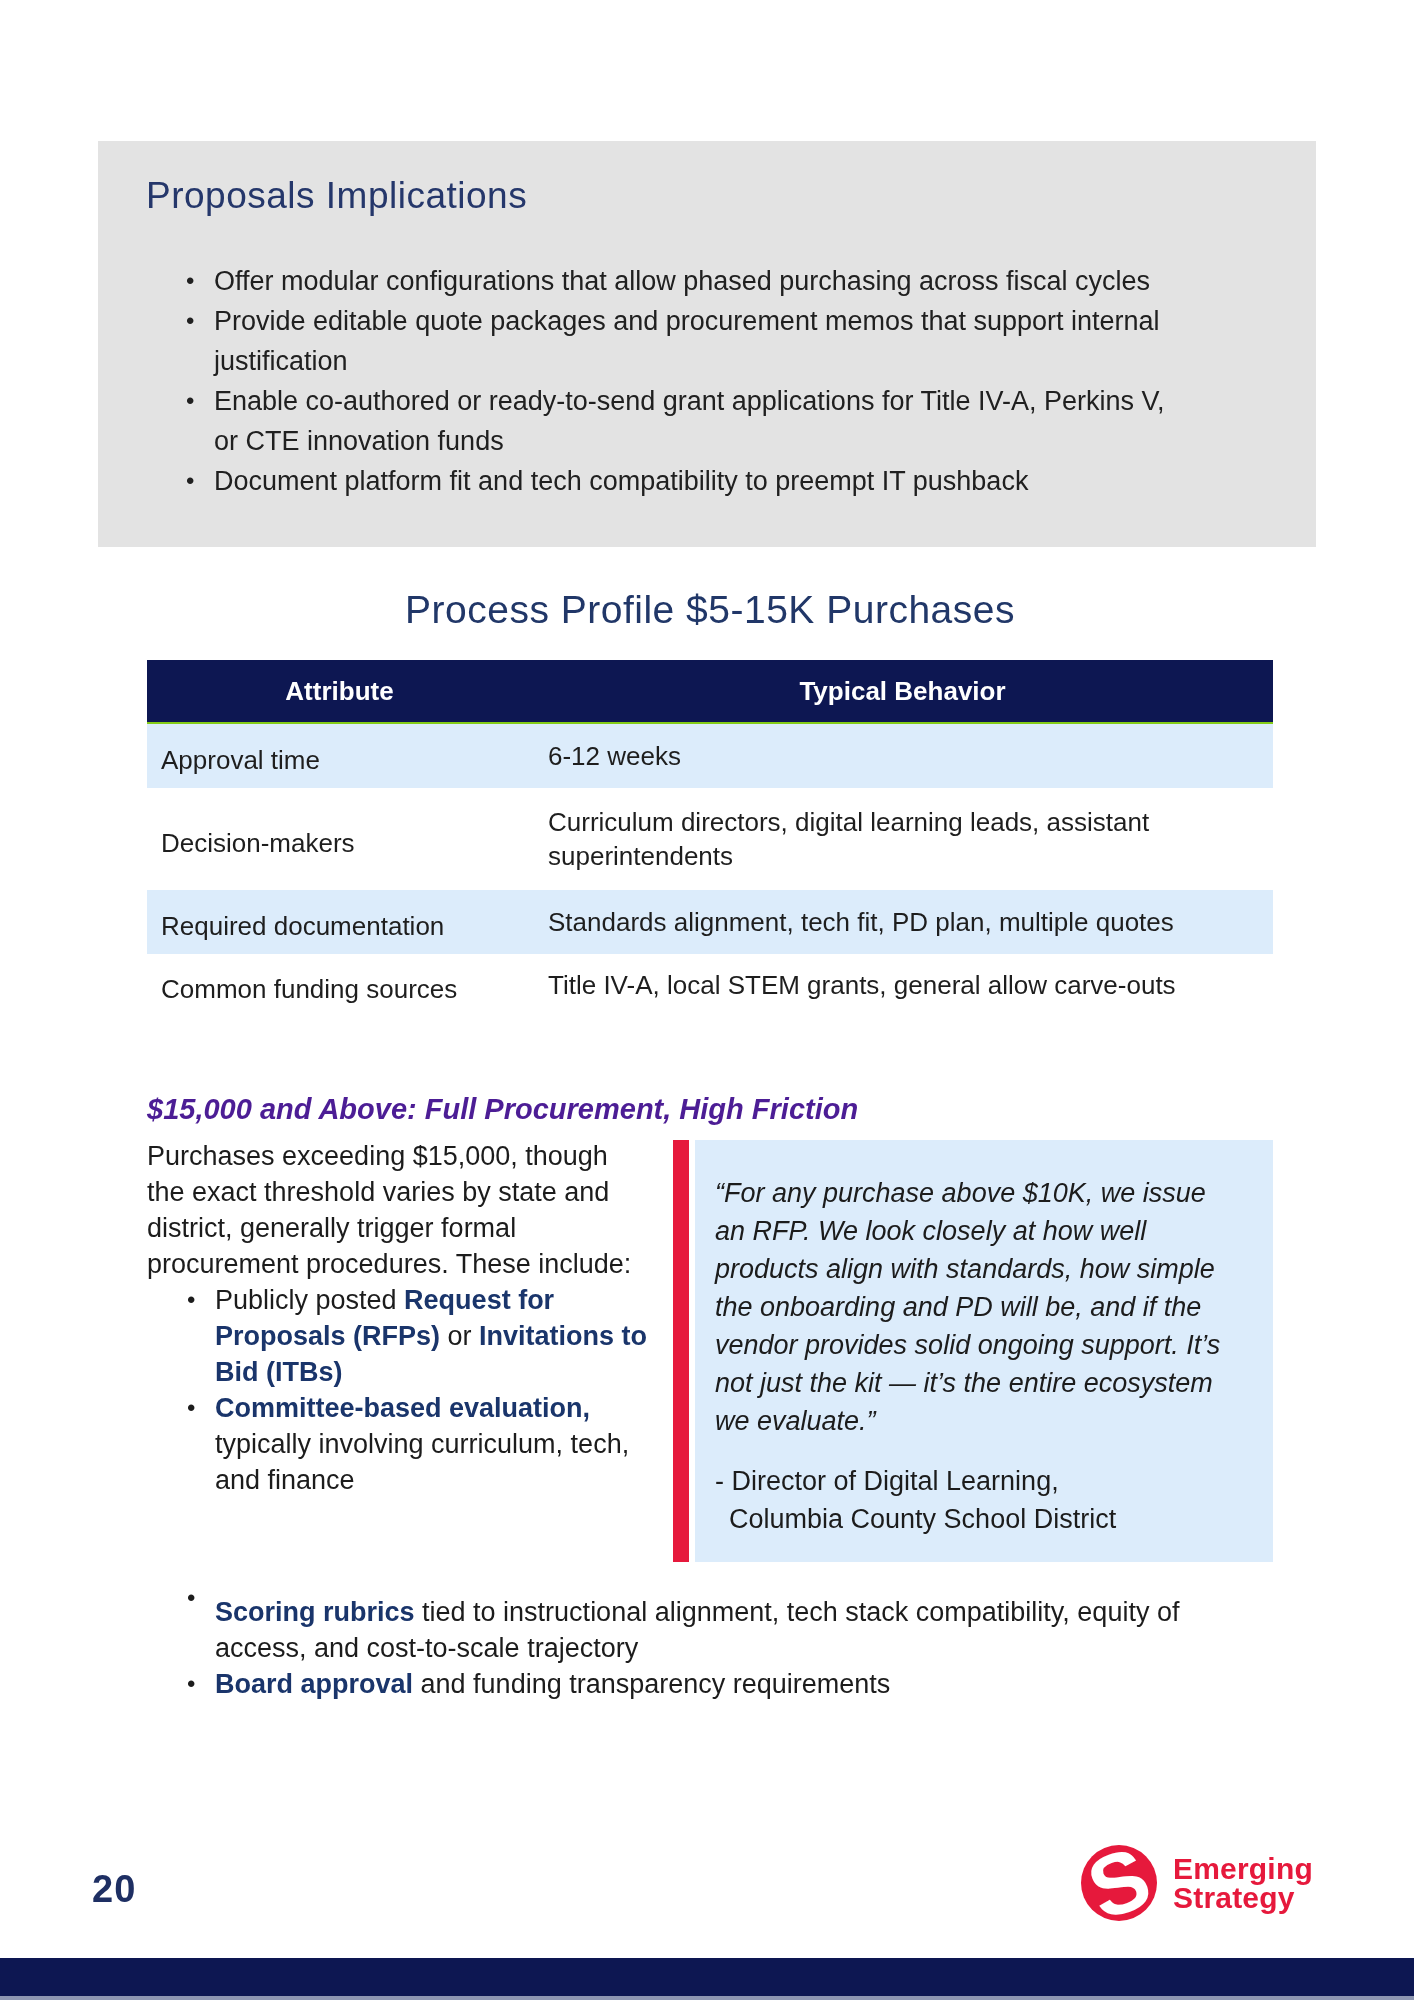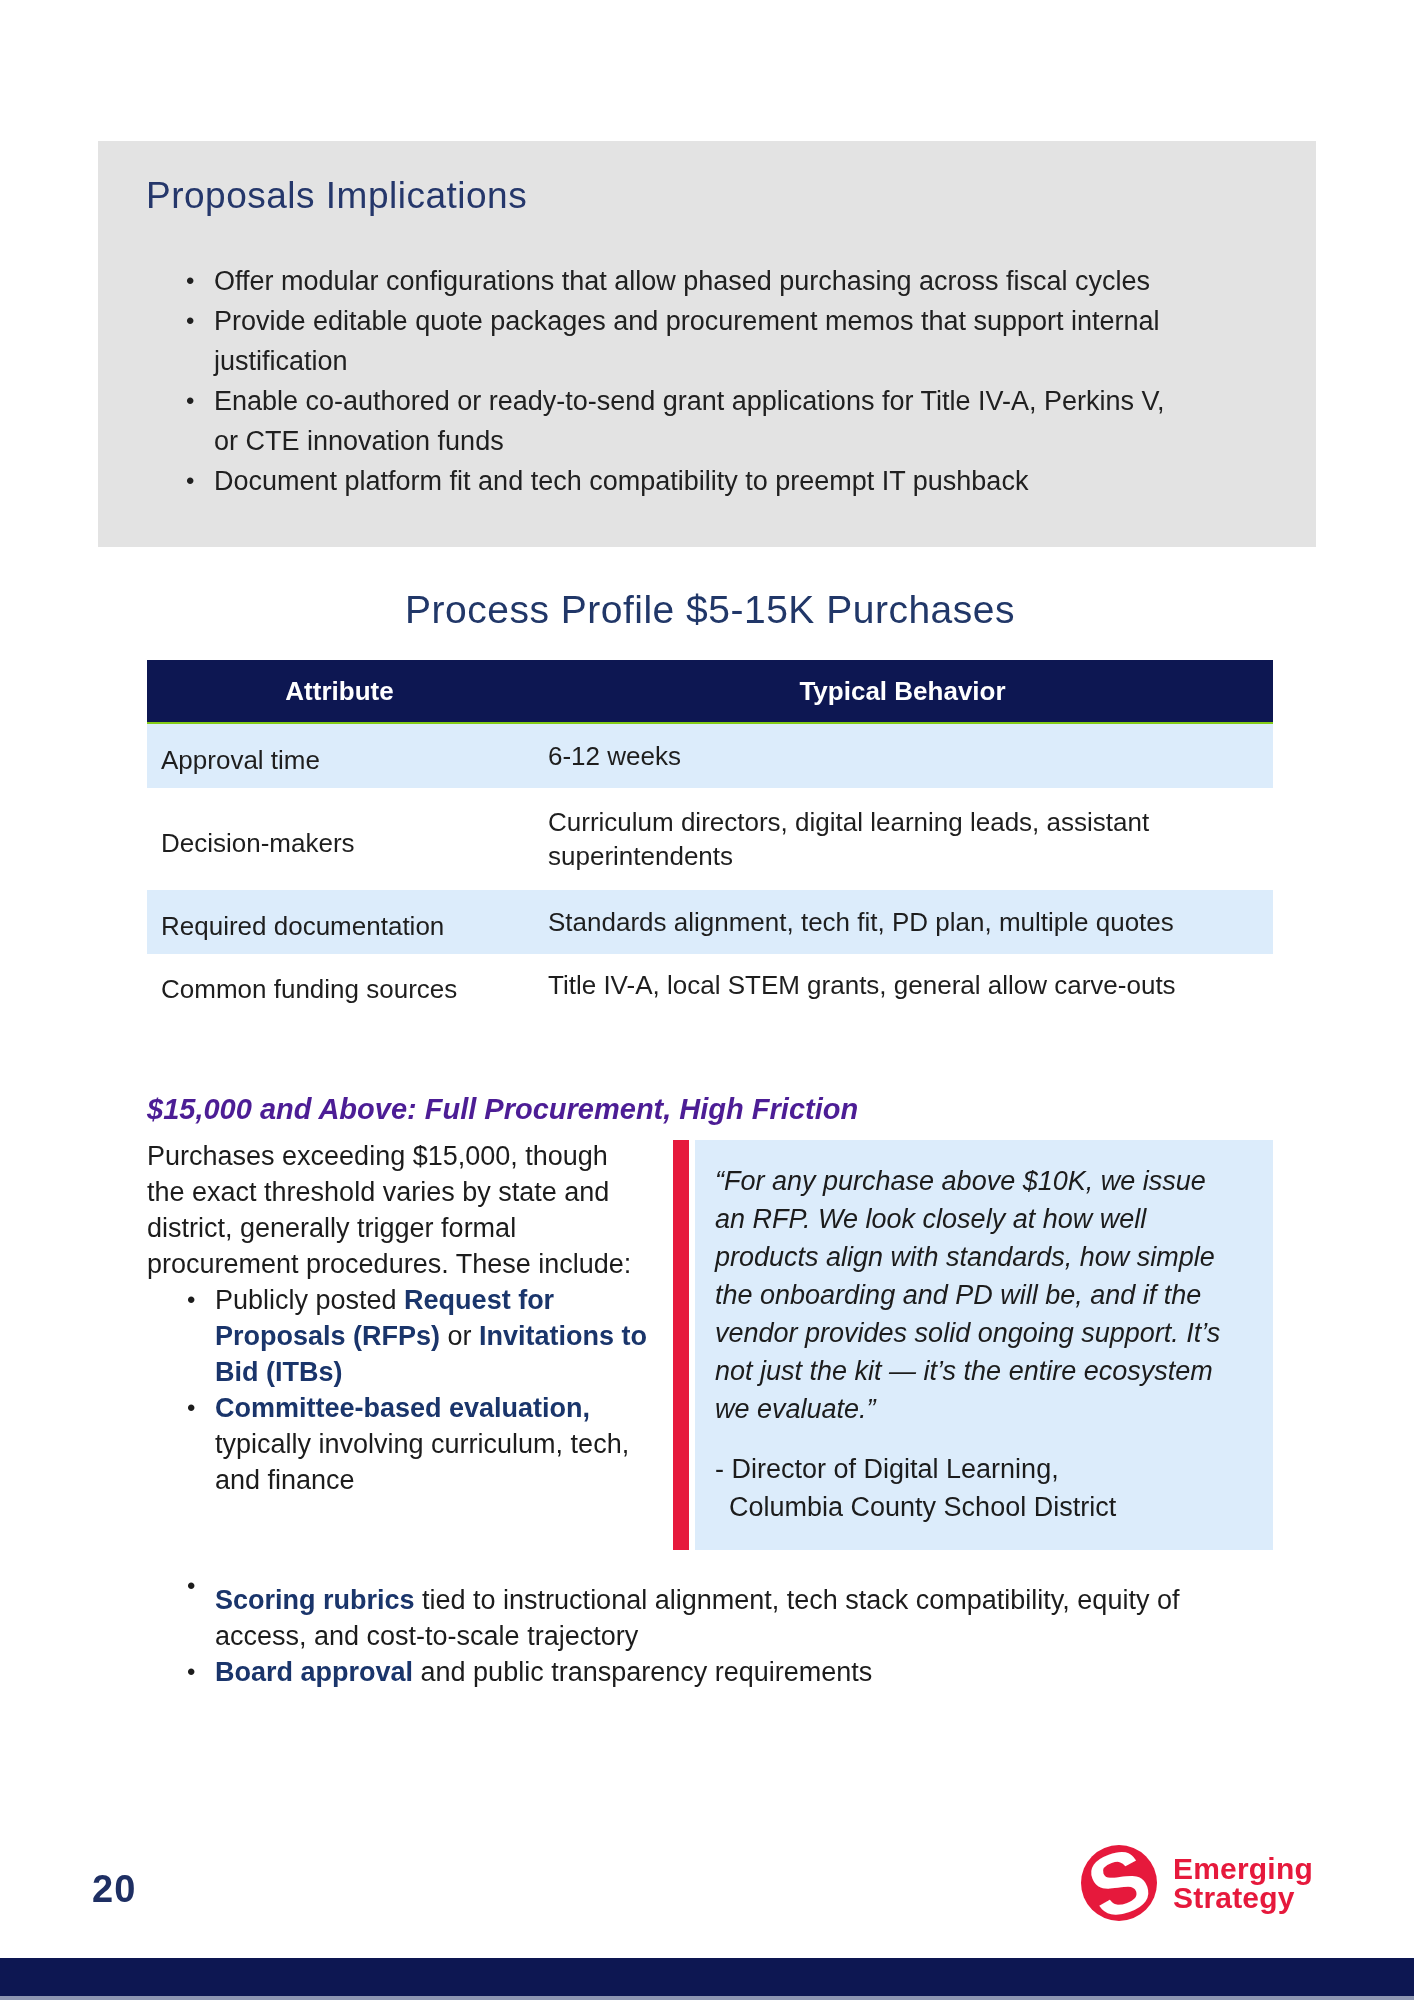--- a/index.html
+++ b/index.html
@@ -50,21 +50,21 @@
 
   
   .section{position:absolute;left:147px;top:1093px;width:1126px;}
   .section h2{margin:0 0 12px 0;font-size:29px;font-weight:bold;color:#4c1d95;font-style:italic;}
   .quote-float{
     float:right;width:600px;margin:2px 0 18px 22px;display:flex;min-height:408px;
   }
   .qbar{width:16px;background:#e6193c;flex:0 0 16px;}
   .qgap{width:6px;flex:0 0 6px;}
   .qbody{
-    flex:1;background:#dcecfb;box-sizing:border-box;padding:22px 36px 24px 20px;
+    flex:1;background:#dcecfb;box-sizing:border-box;padding:34px 36px 24px 20px;
     font-size:27px;line-height:38px;color:#1c1c1c;
   }
   .qtext{font-style:italic;}
   .qattr{margin-top:22px;font-style:normal;}
   .qattr .l2{display:block;padding-left:14px;}
   .section p.intro{margin:0;font-size:27px;line-height:36px;color:#1c1c1c;}
   .section ul{margin:0 0 0 40px;padding:0;list-style:none;}
   .section li{
     position:relative;padding-left:28px;font-size:27px;line-height:36px;color:#1c1c1c;
   }
@@ -142,21 +142,21 @@
           <span class="l2">Columbia County School District</span>
         </div>
       </div>
     </div>
 
     <p class="intro">Purchases exceeding $15,000, though the exact threshold varies by state and district, generally trigger formal procurement procedures. These include:</p>
     <ul>
       <li><span>Publicly posted </span><span class="b">Request for Proposals (RFPs)</span><span> or </span><span class="b">Invitations to Bid (ITBs)</span></li>
       <li><span class="b">Committee-based evaluation,</span><span> typically involving curriculum, tech, and finance</span></li>
       <li class="clear"><span class="b">Scoring rubrics</span><span> tied to instructional alignment, tech stack compatibility, equity of access, and cost-to-scale trajectory</span></li>
-      <li><span class="b">Board approval</span><span> and public transparency requirements</span></li>
+      <li><span class="b">Board approval</span><span> and funding transparency requirements</span></li>
     </ul>
   </div>
 
   <div class="page-number">20</div>
 
   <div class="logo">
     <svg class="logo-mark" viewBox="0 0 76 76" xmlns="http://www.w3.org/2000/svg">
       <defs>
           <clipPath id="logoClip">
             <circle cx="38" cy="38" r="38"></circle>

